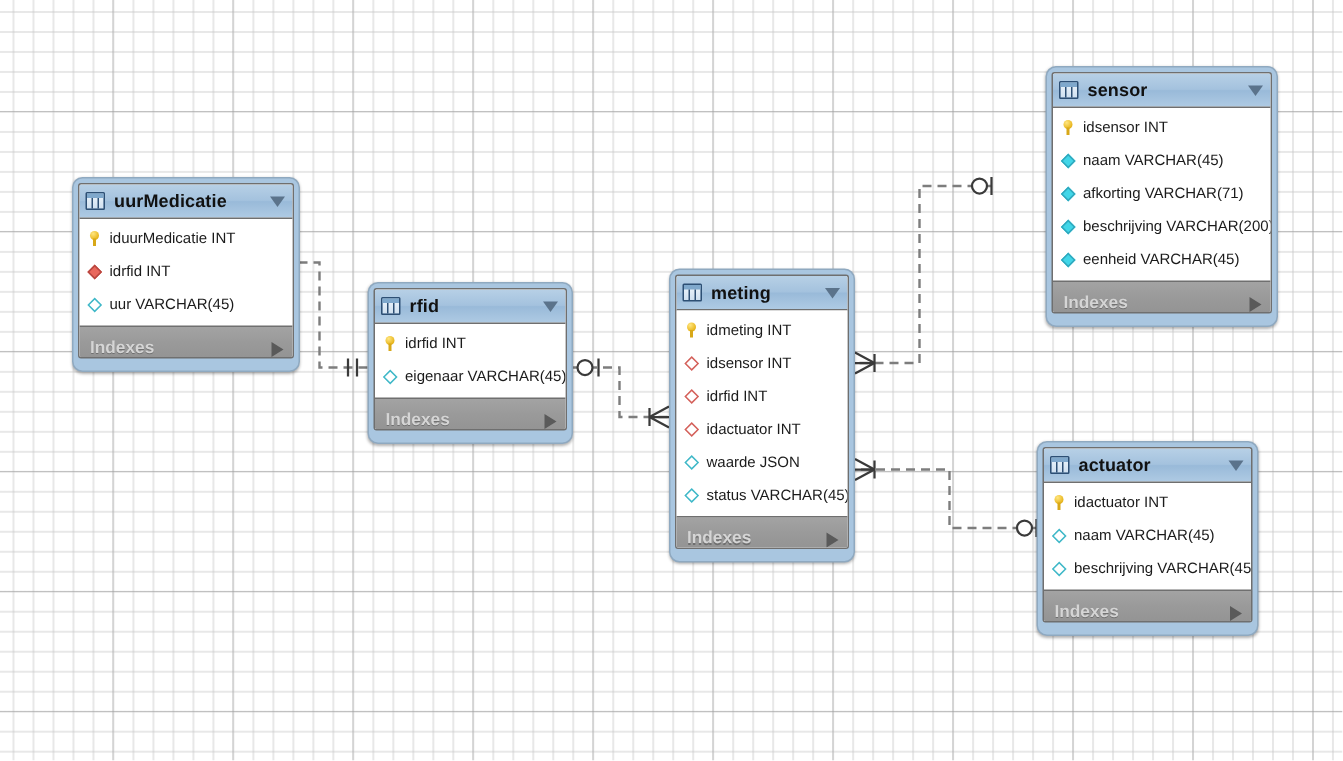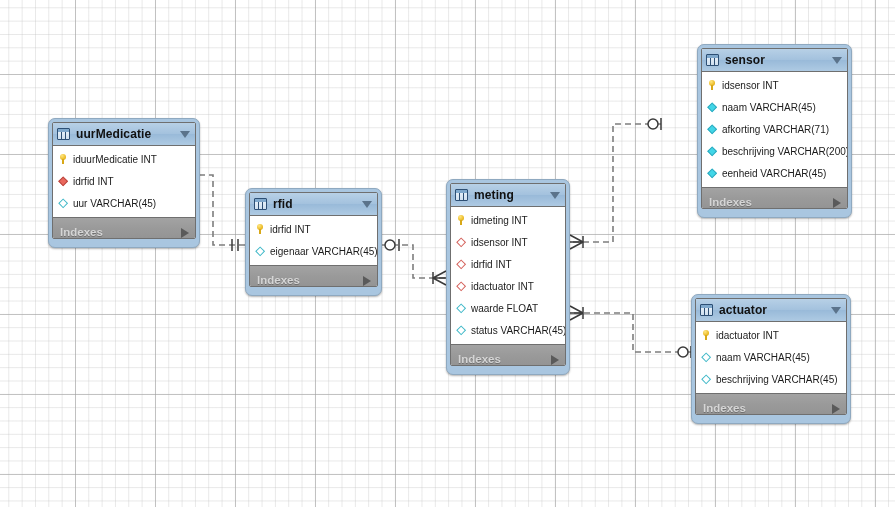--- a/index.html
+++ b/index.html
@@ -317,21 +317,21 @@
             <div class="field-row">
               <span class="gl gl-d fk"></span>
               <span class="field-label">idrfid INT</span>
             </div>
             <div class="field-row">
               <span class="gl gl-d fk"></span>
               <span class="field-label">idactuator INT</span>
             </div>
             <div class="field-row">
               <span class="gl gl-d"></span>
-              <span class="field-label">waarde FLOAT</span>
+              <span class="field-label">waarde JSON</span>
             </div>
             <div class="field-row">
               <span class="gl gl-d"></span>
               <span class="field-label">status VARCHAR(45)</span>
             </div>
           </div>
           <div class="tn-footer">
             <span class="tn-footer-label">Indexes</span>
             <span class="tri-right"></span>
           </div>
@@ -365,21 +365,21 @@
               <span class="gl gl-d nn"></span>
               <span class="field-label">eenheid VARCHAR(45)</span>
             </div>
           </div>
           <div class="tn-footer">
             <span class="tn-footer-label">Indexes</span>
             <span class="tri-right"></span>
           </div>
         </div>
       </div>
-      <div class="table-node" style="left: 691px; top: 294px; width: 160px;">
+      <div class="table-node" style="left: 691px; top: 294px; width: 148px;">
         <div class="tn-inner">
           <div class="tn-header">
             <span class="tbl-icon"></span>
             <span class="tn-title">actuator</span>
             <span class="caret"></span>
           </div>
           <div class="tn-fields">
             <div class="field-row">
               <span class="gl gl-key"></span>
               <span class="field-label">idactuator INT</span>

